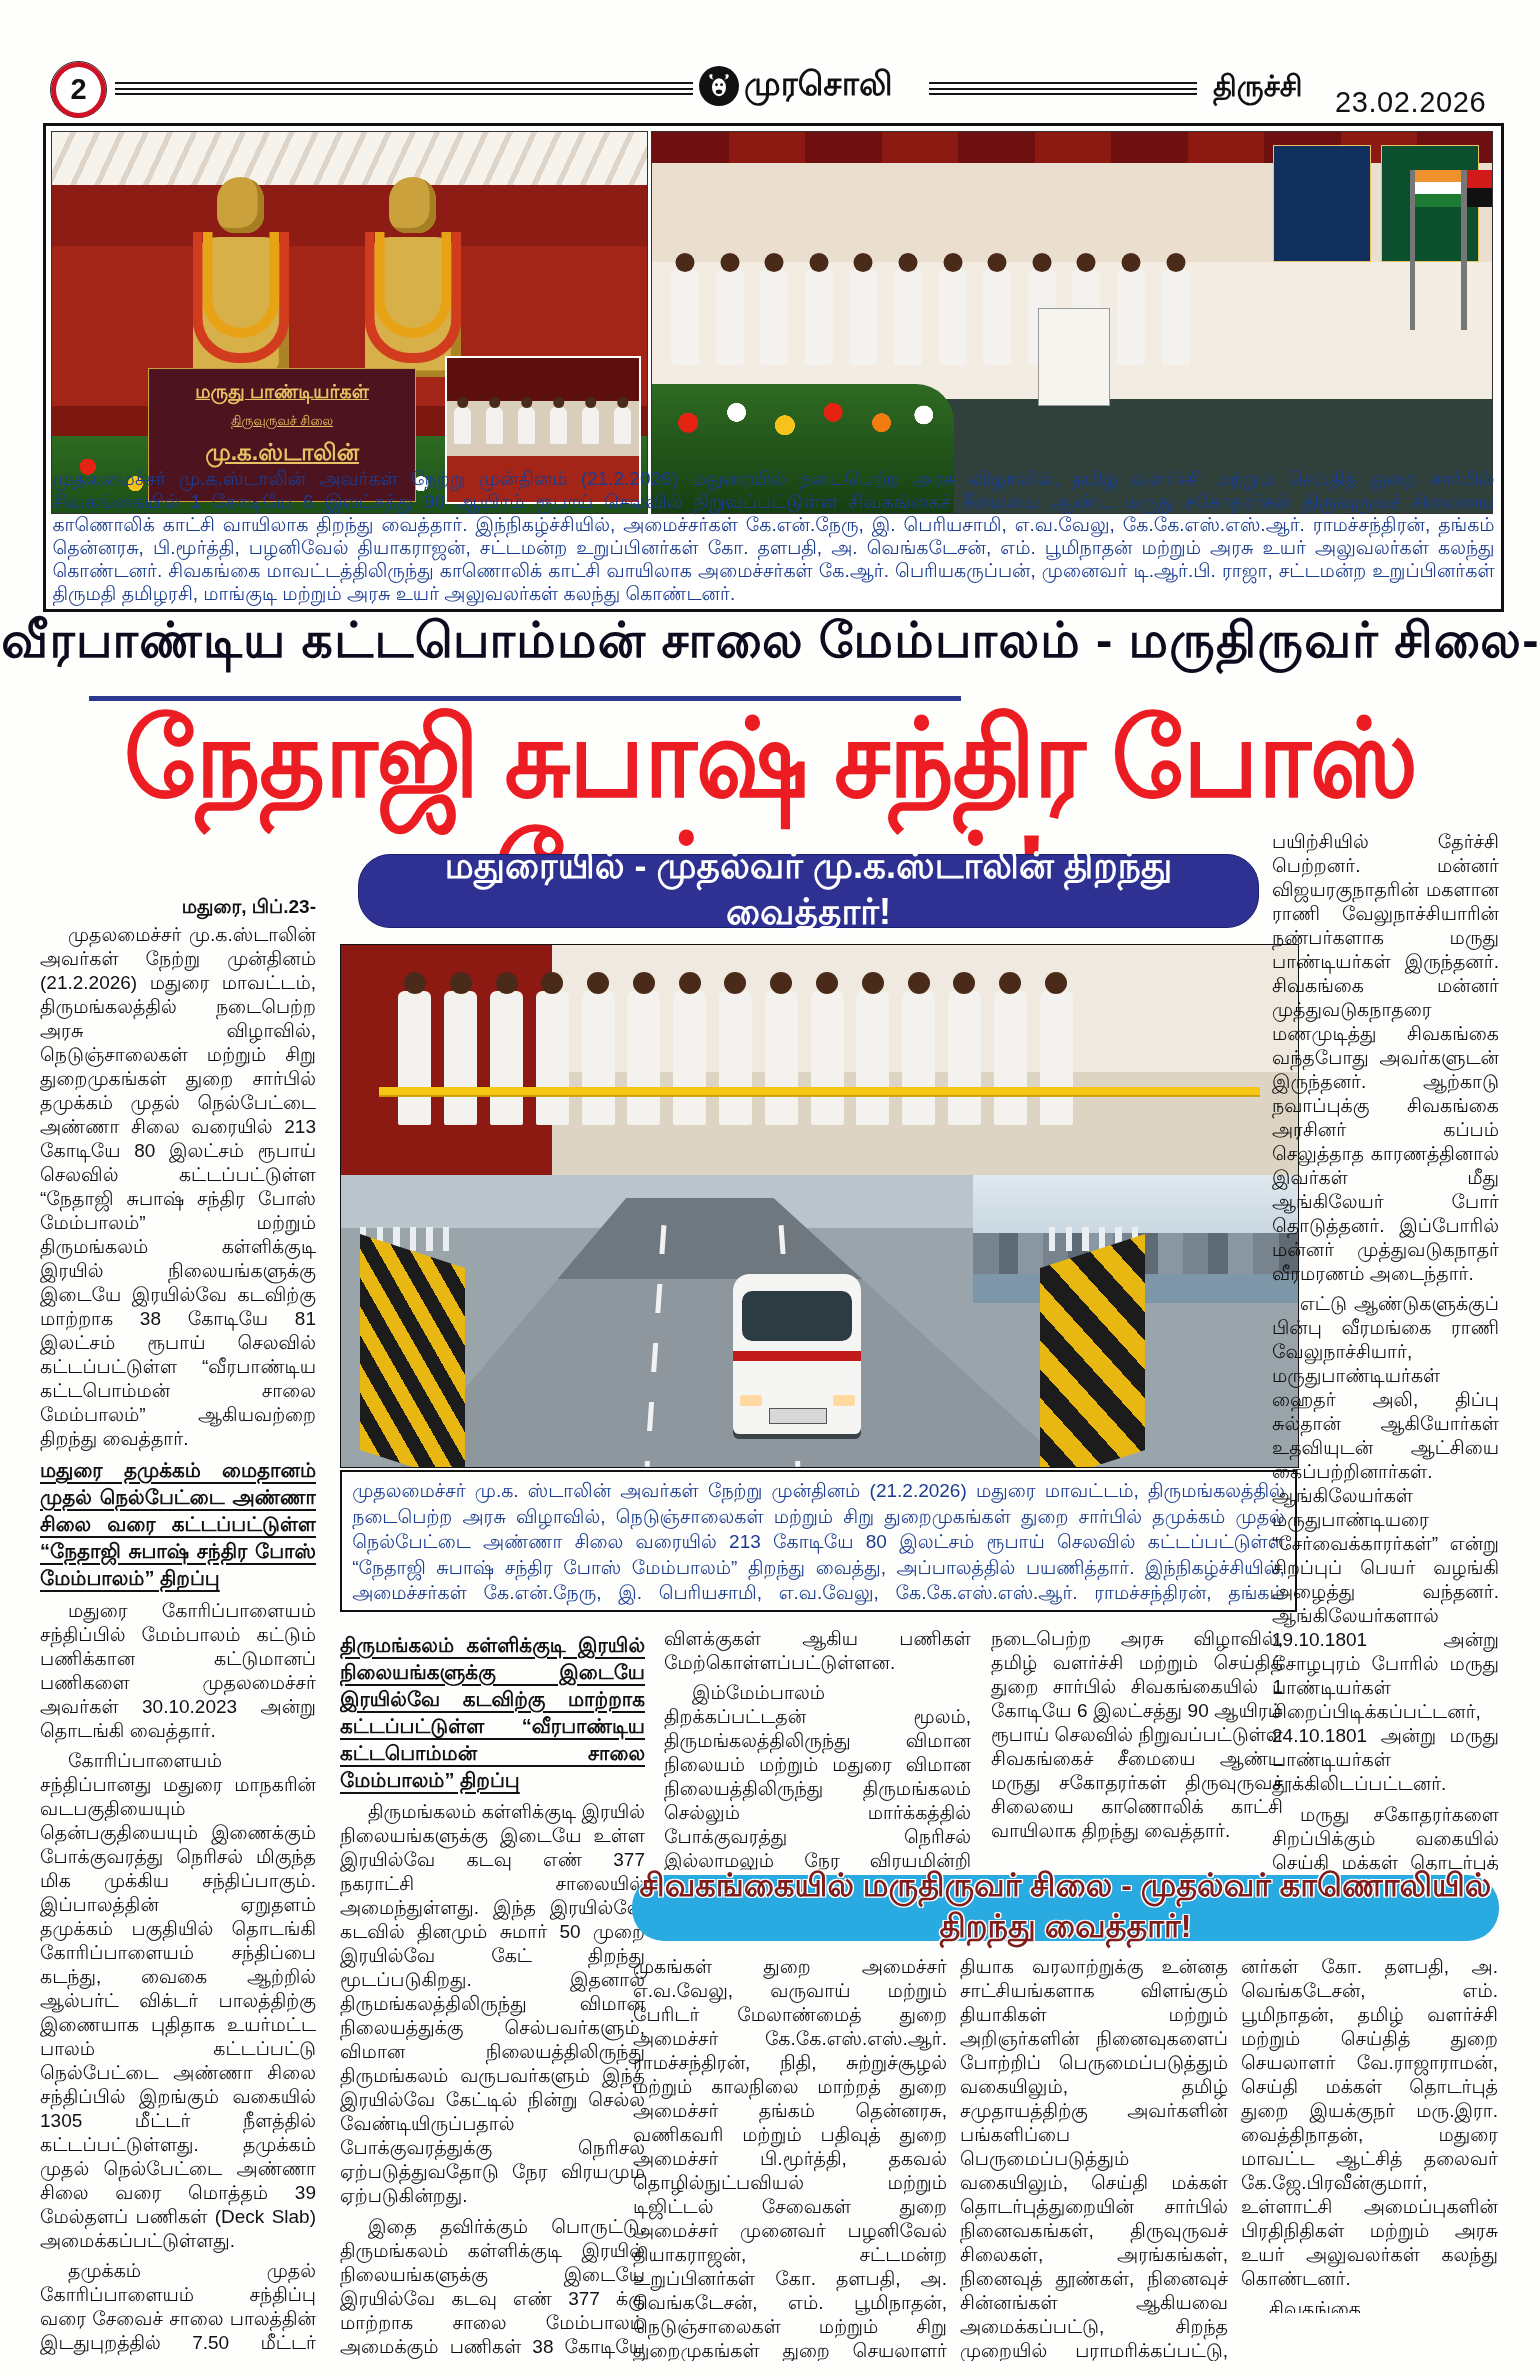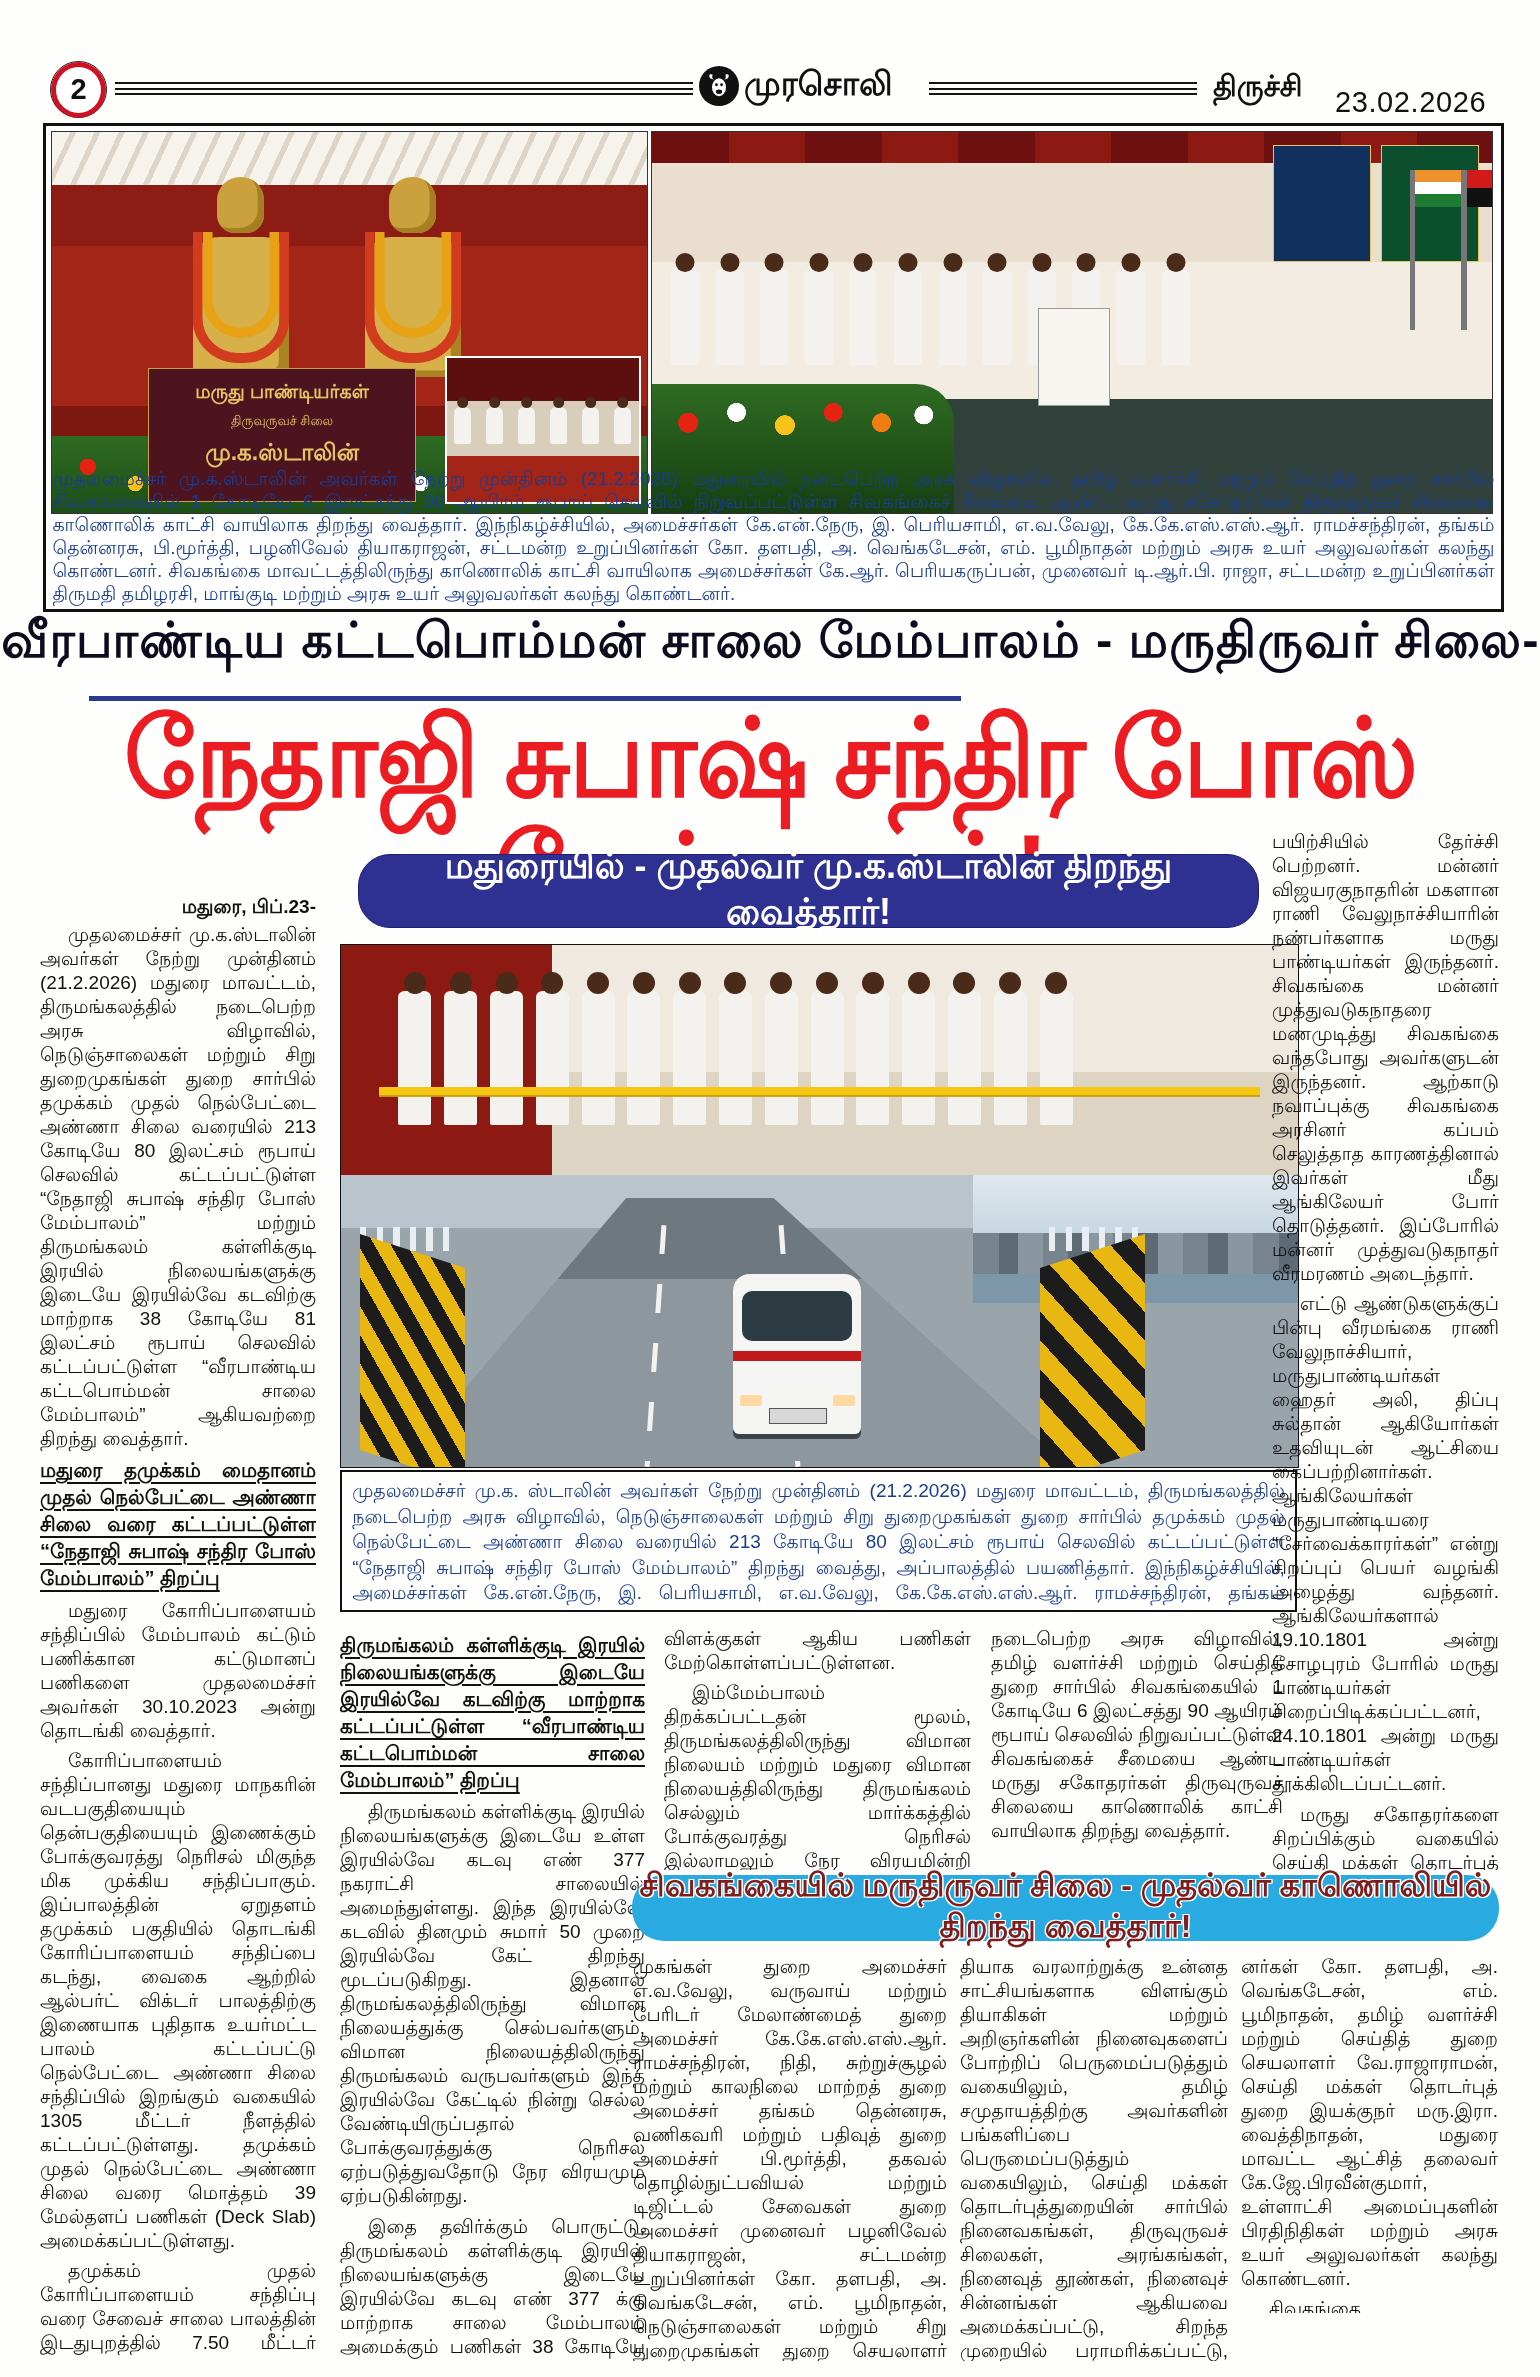--- a/index.html
+++ b/index.html
@@ -36,21 +36,21 @@
   .flowerbed{position:absolute;left:0;bottom:0;width:100%;height:77px;
       background:
        radial-gradient(circle 8.3px at 6% 40%,#e42313 96%,transparent),radial-gradient(circle 7.7px at 14% 62%,#f7c31a 96%,transparent),
        radial-gradient(circle 7.7px at 22% 38%,#f07c12 96%,transparent),radial-gradient(circle 7.7px at 30% 60%,#fff 96%,transparent),
        radial-gradient(circle 8.3px at 38% 40%,#e42313 96%,transparent),radial-gradient(circle 7.7px at 46% 64%,#f7c31a 96%,transparent),
        radial-gradient(circle 7.7px at 54% 38%,#e9489b 96%,transparent),radial-gradient(circle 7.7px at 62% 62%,#fff 96%,transparent),
        radial-gradient(circle 8.3px at 70% 40%,#f07c12 96%,transparent),radial-gradient(circle 7.7px at 78% 60%,#e42313 96%,transparent),
        radial-gradient(circle 7.7px at 86% 42%,#f7c31a 96%,transparent),radial-gradient(circle 7.7px at 94% 58%,#e9489b 96%,transparent),
        linear-gradient(180deg,#2e6b22,#1d4f17);}
   .plaque{position:absolute;left:96px;bottom:11.5px;width:268px;height:134px;background:#4d1420;
-      border:1.9px solid #caa23c;color:#e7c363;text-align:center;padding-top:12.8px;box-sizing:border-box;}
+      border:1.9px solid #caa23c;color:#e7c363;text-align:center;padding-top:12.8px;box-sizing:border-box;text-decoration:underline;}
   .plaque .pl1{font-size:19px;font-weight:bold;}
   .plaque .pl2{font-size:12.8px;margin-top:8px;}
   .plaque .pl3{font-size:23px;font-weight:bold;margin-top:9px;}
   .inset{position:absolute;right:6.4px;bottom:9px;width:192px;height:144px;border:2.6px solid #fff;
       background:linear-gradient(180deg,#5d0f0f 0 30%,#d9cdbb 30% 68%,#a32517 68% 100%);}
   .inset .row{position:absolute;left:0;top:34%;width:100%;display:flex;justify-content:space-around;}
   .person{width:16.6px;height:37px;background:#f4f2ee;border-radius:6.4px 6.4px 2.6px 2.6px;position:relative;}
   .person::before{content:"";position:absolute;left:50%;top:-10.2px;transform:translateX(-50%);
       width:11.5px;height:11.5px;border-radius:50%;background:#4a2b1a;}
   .tp-right .row{position:absolute;left:19px;top:36%;width:70%;display:flex;gap:16.6px;}

